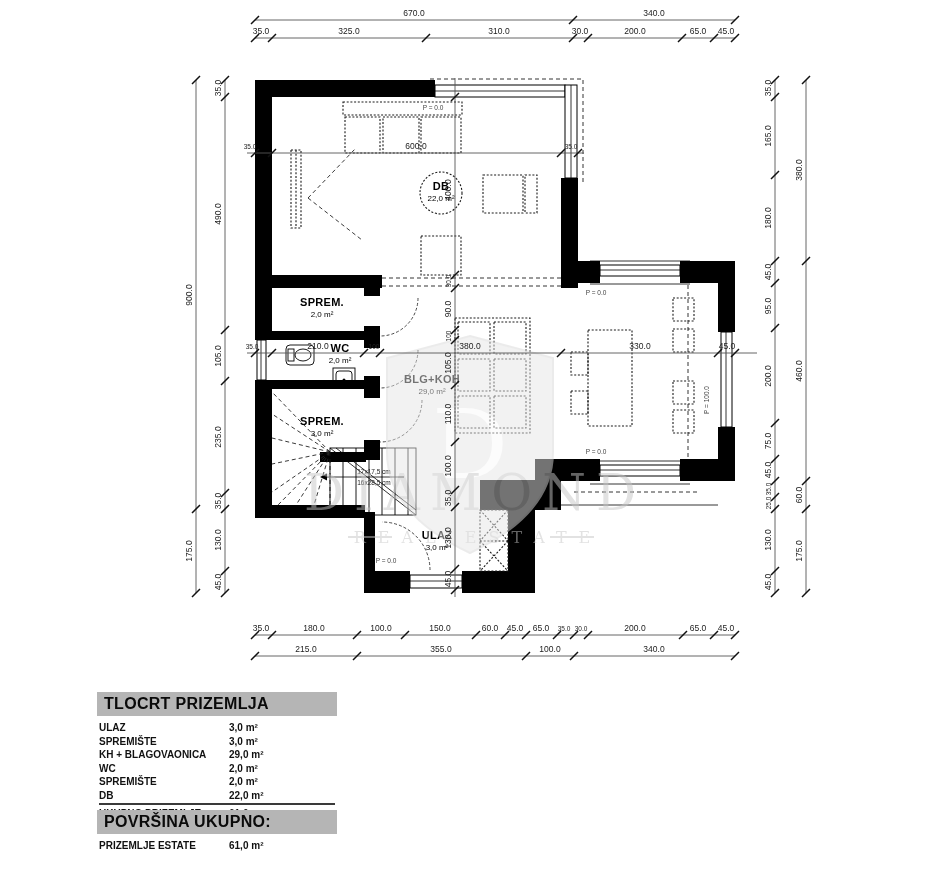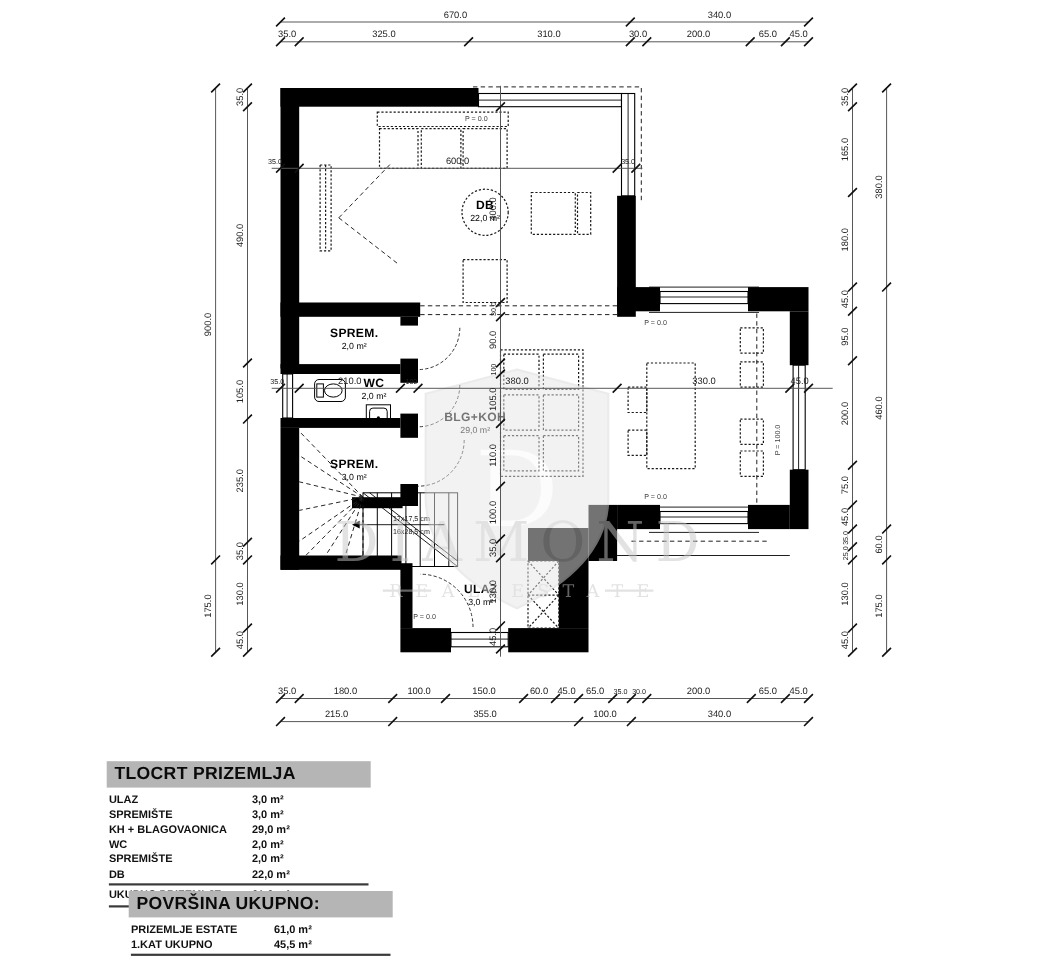--- a/index.html
+++ b/index.html
@@ -21,21 +21,21 @@
   .dts{font-size:6.5px;fill:#222;}
   .rl{font-size:11px;font-weight:bold;fill:#000;letter-spacing:.3px;}
   .ra{font-size:8px;fill:#000;}
   .pl{font-size:6.5px;fill:#444;}
   .wm-word{font-family:"DejaVu Serif", serif;font-size:50px;letter-spacing:10px;fill:#c6c6c6;}
   .wm-sub{font-family:"DejaVu Serif", serif;font-size:16px;letter-spacing:12px;fill:#c6c6c6;}
   .wm-d{font-family:"DejaVu Serif", serif;font-size:95px;fill:#fafafa;}
 
   .lg{position:absolute;left:97px;width:240px;color:#111;}
   .lg1{top:692px;}
-  .lg2{top:810px;margin-left:20px;}
+  .lg2{top:810px;}
   .lg-h{background:#b5b5b5;padding:3px 7px;font-weight:bold;font-size:16px;letter-spacing:.3px;color:#0a0a0a;}
   .lg-rows{padding:5px 2px 0 2px;}
   .lg-row{display:flex;font-size:10px;font-weight:600;line-height:13.5px;}
   .lg-row .lab{width:130px;}
   .lg-row .val{flex:1;}
   .lg-row.rule{border-bottom:2px solid #3a3a3a;padding-bottom:1px;}
   .lg-row.total{font-weight:bold;border-bottom:2px solid #3a3a3a;padding:2px 0 2px 0;}
 </style>
 </head>
 <body>
@@ -352,20 +352,16 @@
     </div>
   </div>
 
   <div class="lg lg2">
     <div class="lg-h">POVRŠINA UKUPNO:</div>
     <div class="lg-rows">
       <div class="lg-row">
         <span class="lab">PRIZEMLJE ESTATE</span>
         <span class="val">61,0 m²</span>
       </div>
-      <div class="lg-row rule">
-        <span class="lab">1.KAT UKUPNO</span>
-        <span class="val">45,5 m²</span>
-      </div>
 
     </div>
   </div>
 </div>
 
 </body></html>

